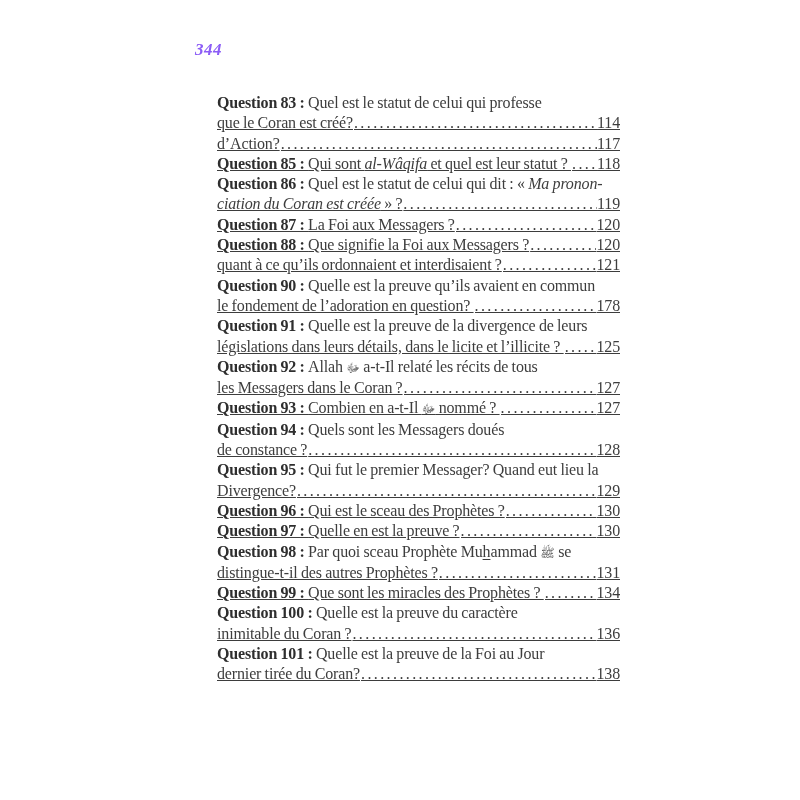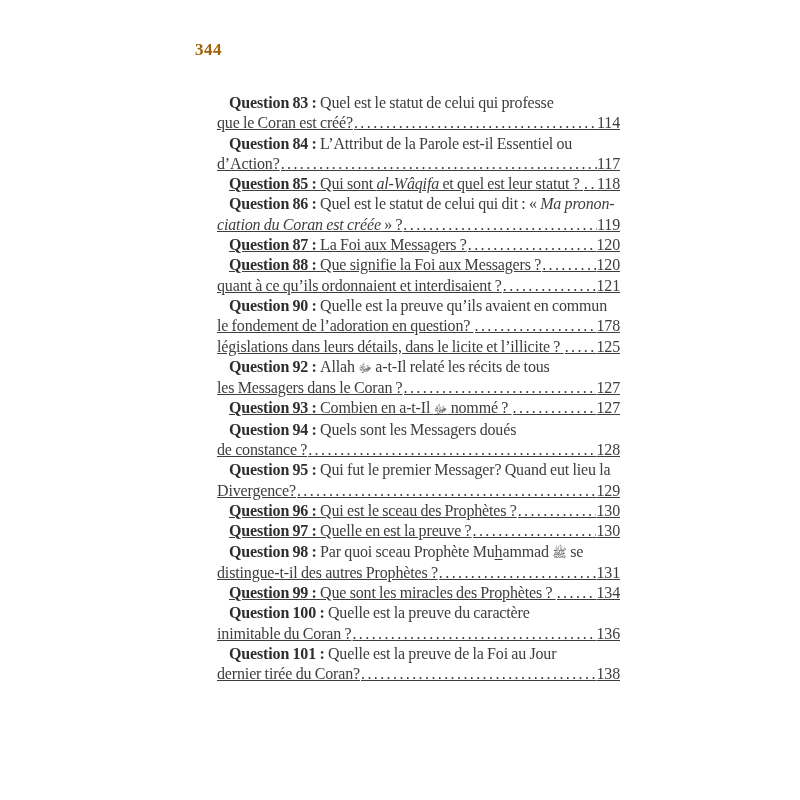--- a/index.html
+++ b/index.html
@@ -19,22 +19,23 @@
     position: absolute;
     inset: 0;
     background: #ffffff;
   }
   .page-num-header {
     position: absolute;
     left: 195px;
     top: 40px;
     font-size: 17px;
     font-weight: 600;
-    color: #a16207;
+    color: #8b5cf6;
     letter-spacing: 0.5px;
+    font-style: italic;
   }
   .toc {
     position: absolute;
     left: 217px;
     top: 93px;
     width: 403px;
     font-size: 16px;
     line-height: 20.3px;
     letter-spacing: -0.15px;
     word-spacing: -0.5px;
@@ -48,21 +49,20 @@
     align-items: baseline;
     text-decoration: underline;
   }
   .line-text {
     white-space: pre;
     flex: 0 0 auto;
   }
   .seg-b {
     font-weight: bold;
     color: #2e2e2e;
-    margin-left: 12px;
   }
   .seg-n { }
   .seg-i {
     font-style: italic;
   }
   .seg-u {
     text-decoration: underline;
     text-underline-offset: 2px;
   }
   .seg-sym {
@@ -88,21 +88,20 @@
 <body>
 
 <div class="page">
   <div class="page-num-header">344</div>
   <div class="toc" id="toc">
       <div class="entry">
         <div class="line"><span class="line-text"><span class="seg-b">Question 83 : </span><span class="seg-n">Quel est le statut de celui qui professe</span></span></div>
         <div class="line last"><span class="line-text"><span class="seg-n">que le Coran est créé?</span></span><span class="leader">........................................................................................................................................................................................................</span><span class="pagenum">114</span></div>
       </div>
       <div class="entry">
-        <div class="line"><span class="line-text"><span class="seg-b">Question 84 : </span><span class="seg-n">L’Attribut de la Parole est-il Essentiel ou</span></span></div>
         <div class="line last"><span class="line-text"><span class="seg-n">d’Action?</span></span><span class="leader">........................................................................................................................................................................................................</span><span class="pagenum">117</span></div>
       </div>
       <div class="entry">
         <div class="line last"><span class="line-text"><span class="seg-b">Question 85 : </span><span class="seg-n">Qui sont </span><span class="seg-i">al-Wâqifa</span><span class="seg-n"> et quel est leur statut ? </span></span><span class="leader">........................................................................................................................................................................................................</span><span class="pagenum">118</span></div>
       </div>
       <div class="entry">
         <div class="line"><span class="line-text"><span class="seg-b">Question 86 : </span><span class="seg-n">Quel est le statut de celui qui dit : « </span><span class="seg-i">Ma pronon-</span></span></div>
         <div class="line last"><span class="line-text"><span class="seg-i">ciation du Coran est créée</span><span class="seg-n"> » ?</span></span><span class="leader">........................................................................................................................................................................................................</span><span class="pagenum">119</span></div>
       </div>
       <div class="entry">
@@ -112,20 +111,21 @@
         <div class="line last"><span class="line-text"><span class="seg-b">Question 88 : </span><span class="seg-n">Que signifie la Foi aux Messagers ?</span></span><span class="leader">........................................................................................................................................................................................................</span><span class="pagenum">120</span></div>
       </div>
       <div class="entry">
         <div class="line last"><span class="line-text"><span class="seg-n">quant à ce qu’ils ordonnaient et interdisaient ?</span></span><span class="leader">........................................................................................................................................................................................................</span><span class="pagenum">121</span></div>
       </div>
       <div class="entry">
         <div class="line"><span class="line-text"><span class="seg-b">Question 90 : </span><span class="seg-n">Quelle est la preuve qu’ils avaient en commun</span></span></div>
         <div class="line last"><span class="line-text"><span class="seg-n">le fondement de l’adoration en question? </span></span><span class="leader">........................................................................................................................................................................................................</span><span class="pagenum">178</span></div>
       </div>
       <div class="entry">
+        <div class="line"><span class="line-text"><span class="seg-b">Question 91 : </span><span class="seg-n">Quelle est la preuve de la divergence de leurs</span></span></div>
         <div class="line last"><span class="line-text"><span class="seg-n">législations dans leurs détails, dans le licite et l’illicite ? </span></span><span class="leader">........................................................................................................................................................................................................</span><span class="pagenum">125</span></div>
       </div>
       <div class="entry">
         <div class="line"><span class="line-text"><span class="seg-b">Question 92 : </span><span class="seg-n">Allah </span><span class="seg-sym">ﷻ</span><span class="seg-n"> a-t-Il relaté les récits de tous</span></span></div>
         <div class="line last"><span class="line-text"><span class="seg-n">les Messagers dans le Coran ?</span></span><span class="leader">........................................................................................................................................................................................................</span><span class="pagenum">127</span></div>
       </div>
       <div class="entry">
         <div class="line last"><span class="line-text"><span class="seg-b">Question 93 : </span><span class="seg-n">Combien en a-t-Il </span><span class="seg-sym">ﷻ</span><span class="seg-n"> nommé ? </span></span><span class="leader">........................................................................................................................................................................................................</span><span class="pagenum">127</span></div>
       </div>
       <div class="entry">

